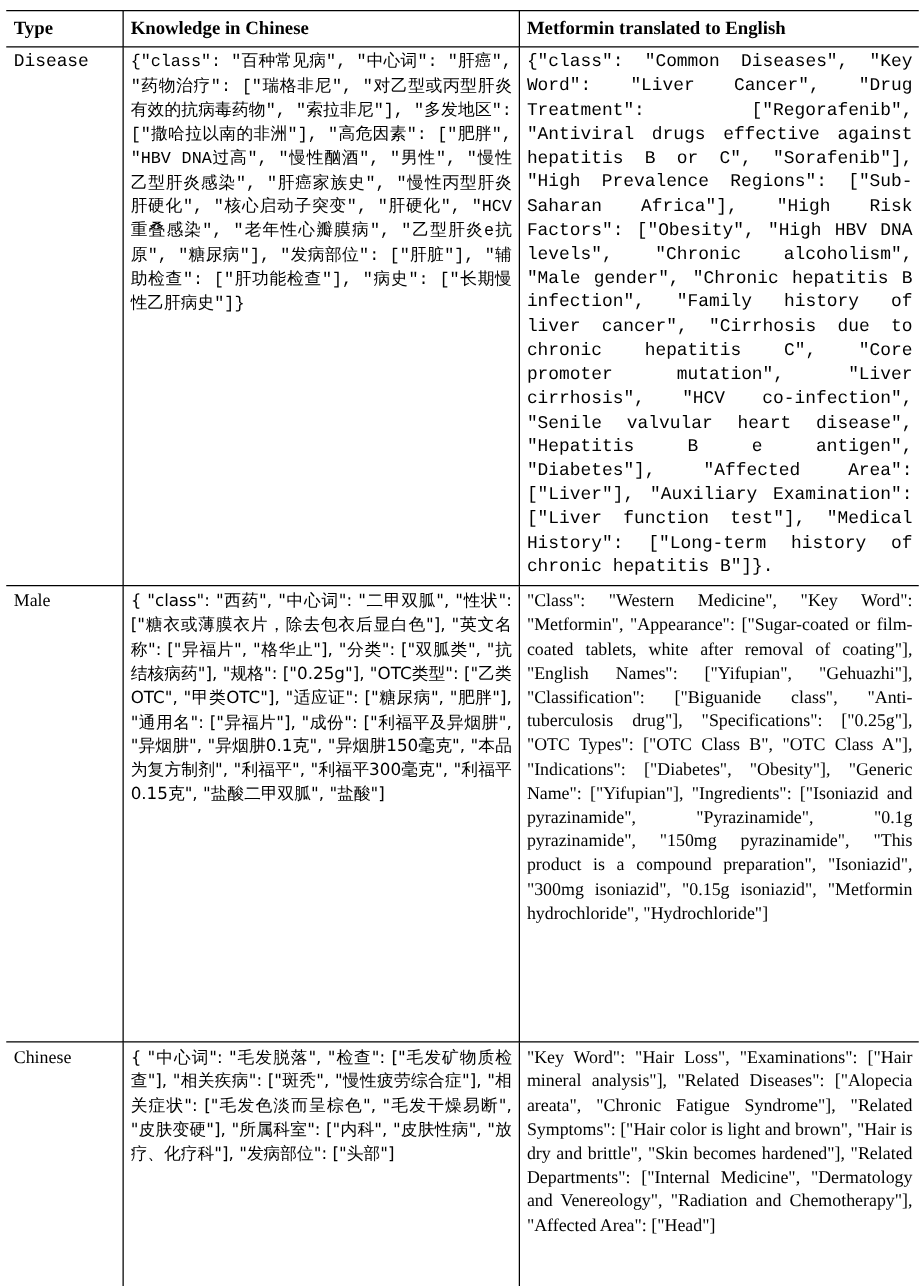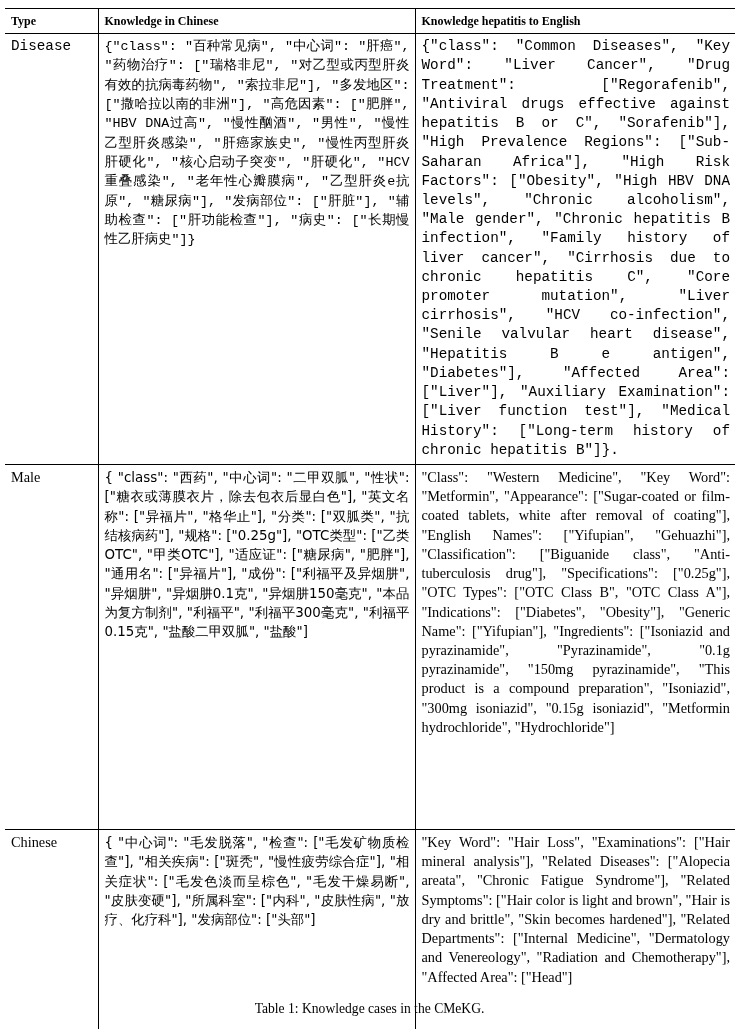--- a/index.html
+++ b/index.html
@@ -38,21 +38,21 @@
     vertical-align: top;
     padding: 3px 5px 4px 6px;
     box-sizing: border-box;
   }
 
   
   tr.header-row th {
     border-top: 1.2px solid #000;
     border-bottom: 1.2px solid #000;
     font-weight: bold;
-    font-size: 12px;
+    font-size: 15px;
     line-height: 1.35;
     padding-top: 4px;
     padding-bottom: 4px;
     text-align: left;
   }
   tr.body-row > td {
     border-bottom: 1.2px solid #000;
   }
 
   
@@ -111,21 +111,21 @@
   <table class="knowledge-table">
     <colgroup>
       <col class="col-type">
       <col class="col-chinese">
       <col class="col-english">
     </colgroup>
     <thead>
       <tr class="header-row">
         <th class="col-type">Type</th>
         <th class="col-chinese">Knowledge in Chinese</th>
-        <th class="col-english">Knowledge hepatitis to English</th>
+        <th class="col-english">Metformin translated to English</th>
       </tr>
     </thead>
     <tbody>
 
       <tr class="body-row row-disease">
         <td class="col-type">
           <div class="cell-box type-label">Disease</div>
         </td>
         <td class="col-chinese">
           <div class="cell-box cell-text cjk">{"class": "百种常见病", "中心词": "肝癌", "药物治疗": ["瑞格非尼", "对乙型或丙型肝炎有效的抗病毒药物", "索拉非尼"], "多发地区": ["撒哈拉以南的非洲"], "高危因素": ["肥胖", "HBV DNA过高", "慢性酗酒", "男性", "慢性乙型肝炎感染", "肝癌家族史", "慢性丙型肝炎肝硬化", "核心启动子突变", "肝硬化", "HCV重叠感染", "老年性心瓣膜病", "乙型肝炎e抗原", "糖尿病"], "发病部位": ["肝脏"], "辅助检查": ["肝功能检查"], "病史": ["长期慢性乙肝病史"]}</div>
@@ -155,15 +155,14 @@
           <div class="cell-box cell-text cjk">{ "中心词": "毛发脱落", "检查": ["毛发矿物质检查"], "相关疾病": ["斑秃", "慢性疲劳综合症"], "相关症状": ["毛发色淡而呈棕色", "毛发干燥易断", "皮肤变硬"], "所属科室": ["内科", "皮肤性病", "放疗、化疗科"], "发病部位": ["头部"]</div>
         </td>
         <td class="col-english">
           <div class="cell-box cell-text eng">"Key Word": "Hair Loss", "Examinations": ["Hair mineral analysis"], "Related Diseases": ["Alopecia areata", "Chronic Fatigue Syndrome"], "Related Symptoms": ["Hair color is light and brown", "Hair is dry and brittle", "Skin becomes hardened"], "Related Departments": ["Internal Medicine", "Dermatology and Venereology", "Radiation and Chemotherapy"], "Affected Area": ["Head"]</div>
         </td>
       </tr>
 
     </tbody>
   </table>
 
-  <div class="caption">Table 1: Knowledge cases in the CMeKG.</div>
 
 </div>
 
 </body></html>

